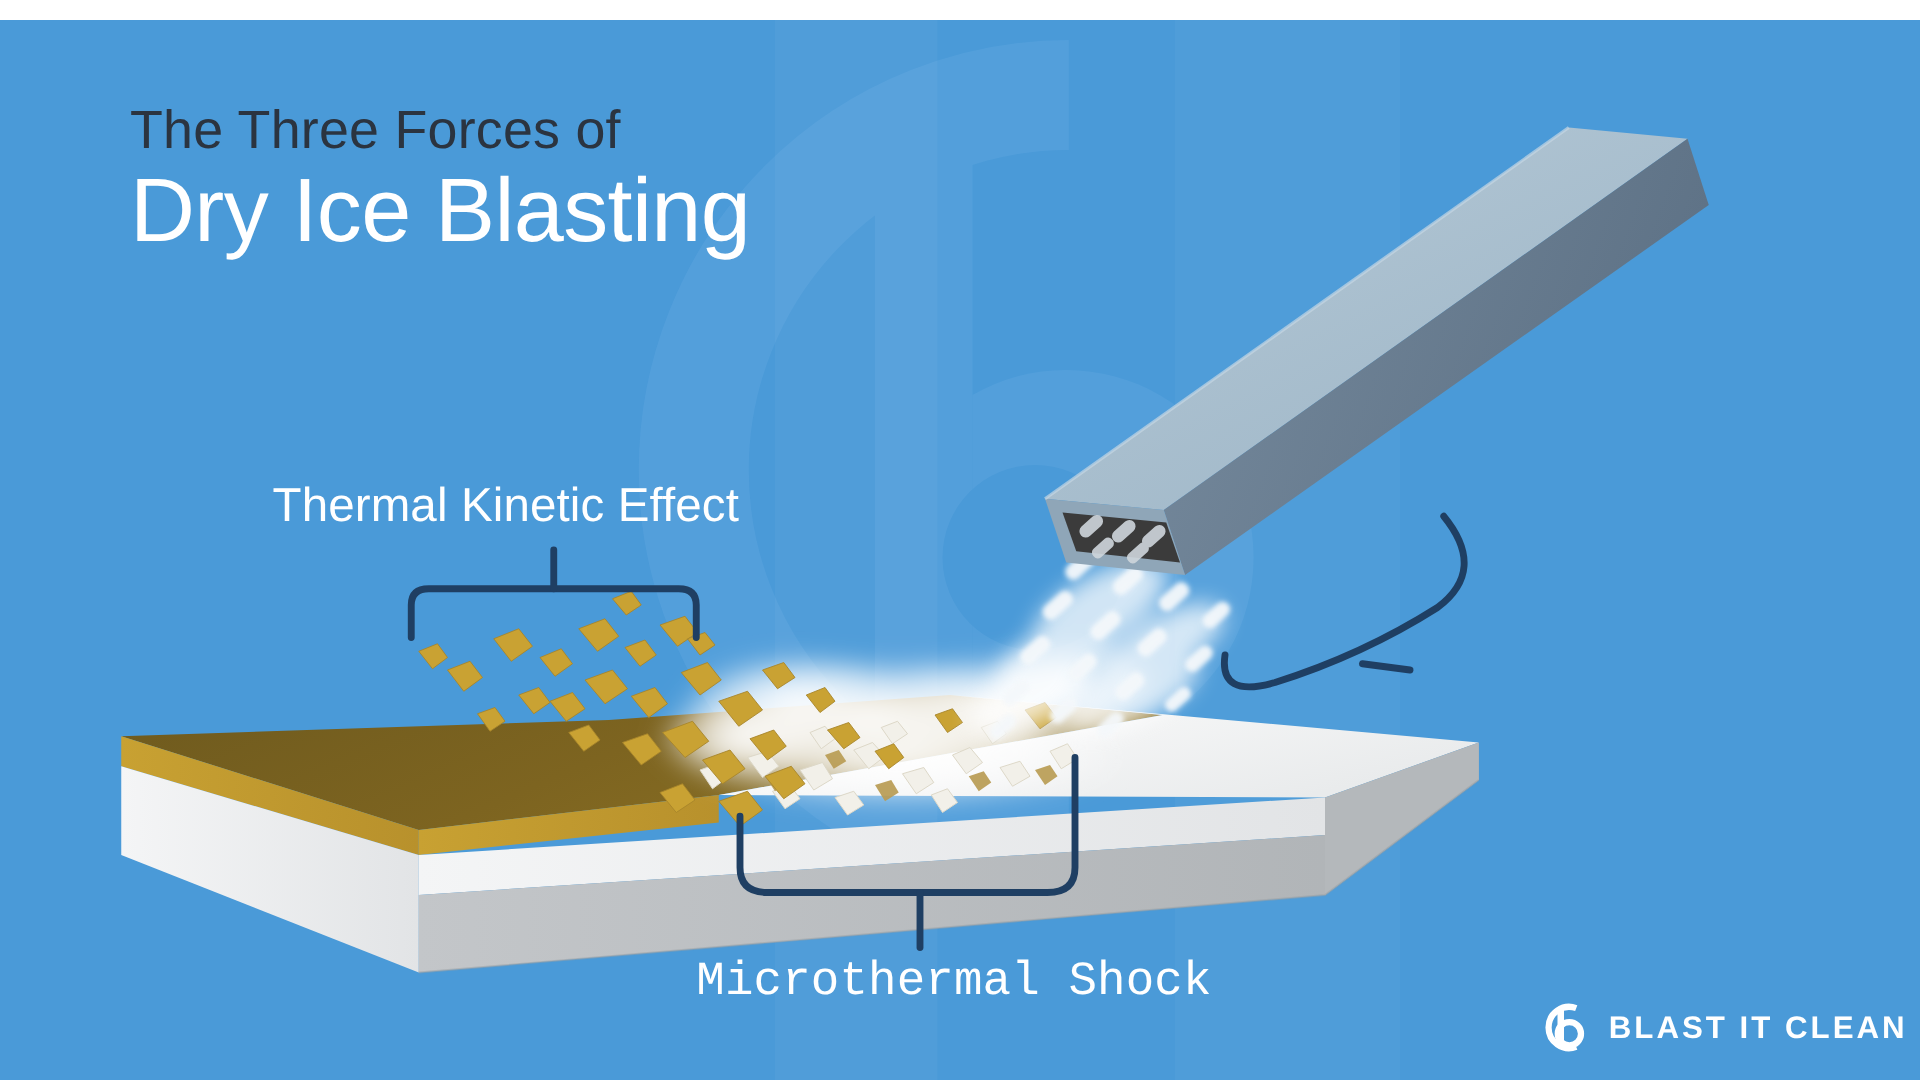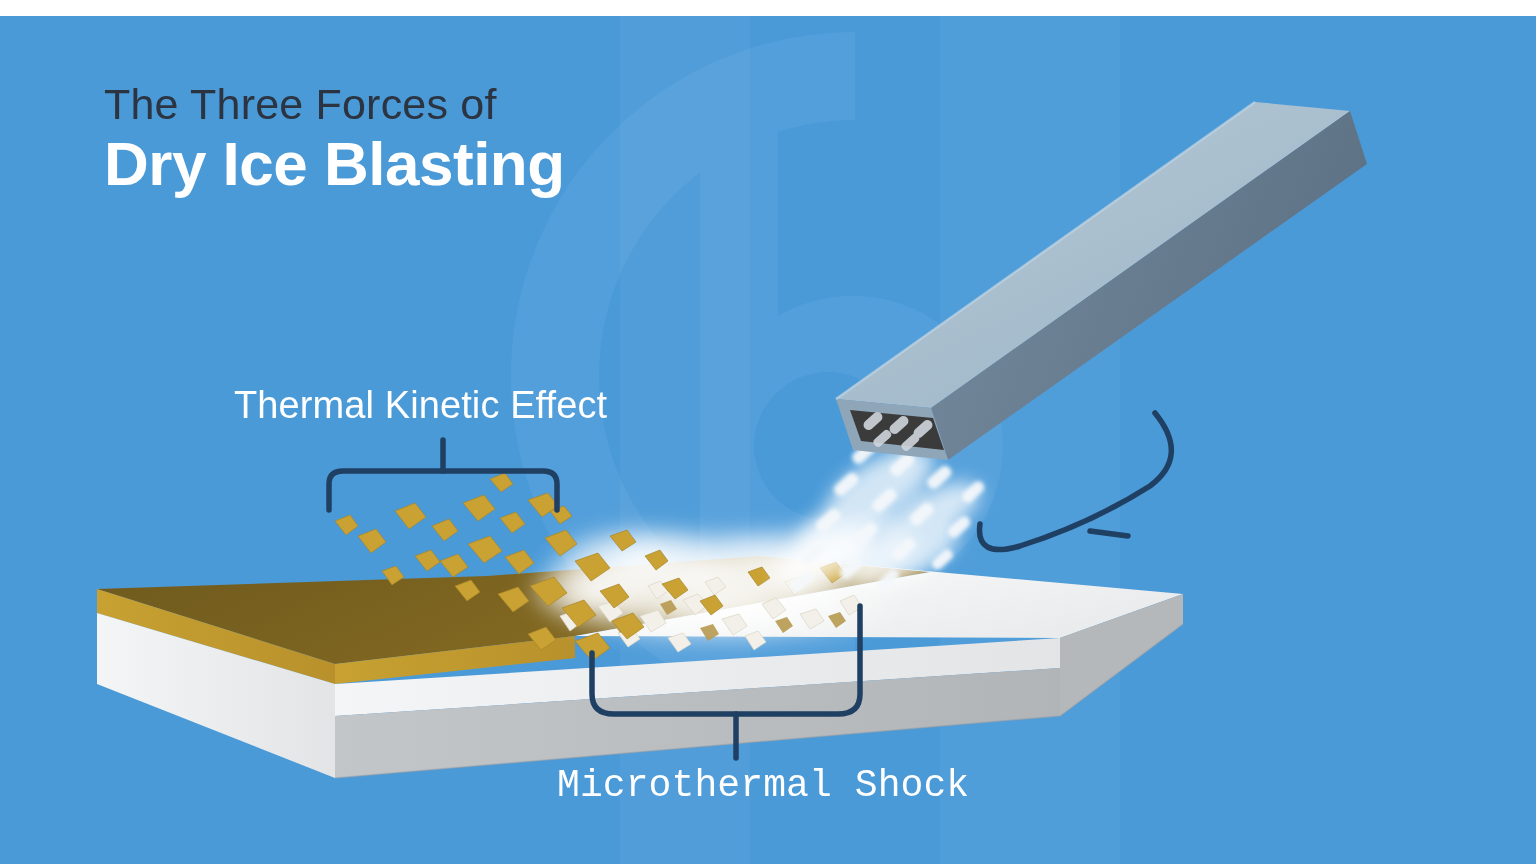--- a/index.html
+++ b/index.html
@@ -33,40 +33,40 @@
   }
   #subtitle {
     font-size: 43px;
     font-weight: 400;
     color: #2b3440;
     letter-spacing: 0.2px;
     line-height: 1.05;
     white-space: nowrap;
   }
   #main-title {
-    font-size: 62px;
-    font-weight: 700;
+    font-size: 72px;
+    font-weight: 400;
     color: #ffffff;
     letter-spacing: -0.5px;
     line-height: 1.06;
     margin-top: 4px;
     white-space: nowrap;
   }
 
   
   .callout-label {
     position: absolute;
     color: #ffffff;
     font-size: 38px;
     font-weight: 400;
     white-space: nowrap;
     letter-spacing: 0.1px;
     z-index: 45;
   }
-  #label-thermal { left: 234px; top: 368px; }
+  #label-thermal { left: 218px; top: 368px; }
   #label-kinetic { left: 1142px; top: 500px; }
   #label-micro   { left: 557px; top: 748px; font-family: Liberation Mono, monospace; }
 
   
   #logo {
     position: absolute;
     left: 1228px;
     top: 783px;
     display: flex;
     align-items: center;
@@ -309,14 +309,25 @@
   <div id="title-block">
     <div id="subtitle">The Three Forces of</div>
     <div id="main-title">Dry Ice Blasting</div>
   </div>
 
   <div class="callout-label" id="label-thermal">Thermal Kinetic Effect</div>
 
 
   <div class="callout-label" id="label-micro">Microthermal Shock</div>
 
+  <div id="logo">
+    <svg id="logo-mark" viewBox="0 0 46 46">
+
+      <path d="M 33 7.5 A 16.5 16.5 0 1 0 33 38.5" fill="none" stroke="#ffffff" stroke-width="5" stroke-linecap="butt"></path>
+
+      <rect x="18" y="7" width="5.2" height="32" fill="#ffffff"></rect>
+
+      <circle cx="27.5" cy="28" r="9.3" fill="none" stroke="#ffffff" stroke-width="5"></circle>
+    </svg>
+    <div id="logo-text">BLAST IT CLEAN</div>
+  </div>
 
 </div>
 
 </body></html>

